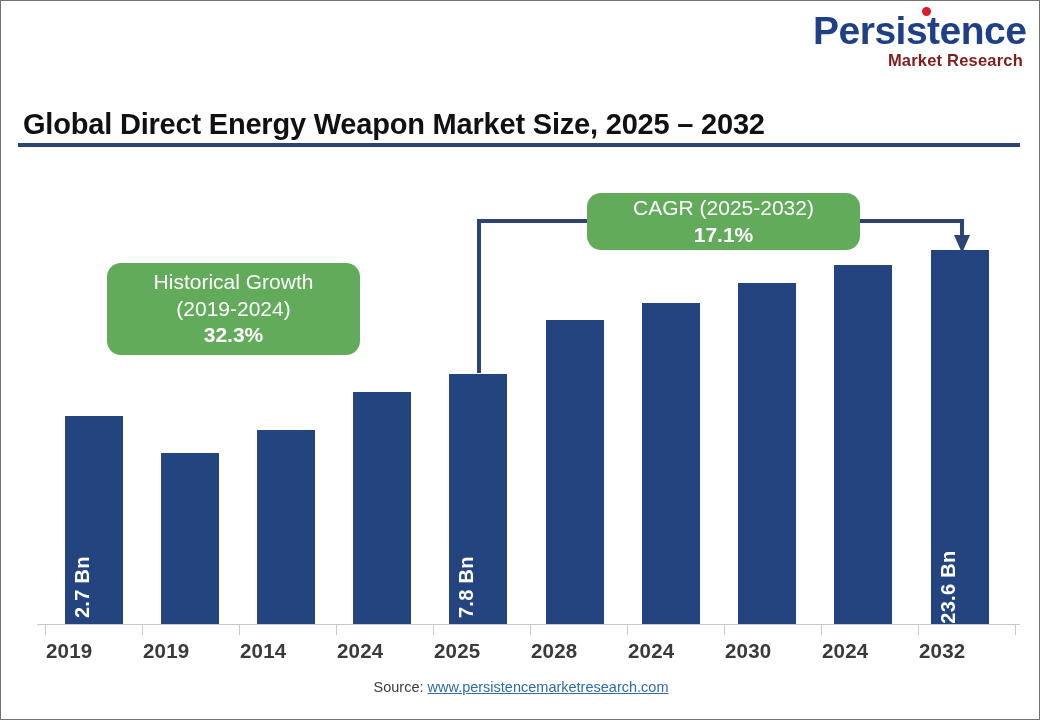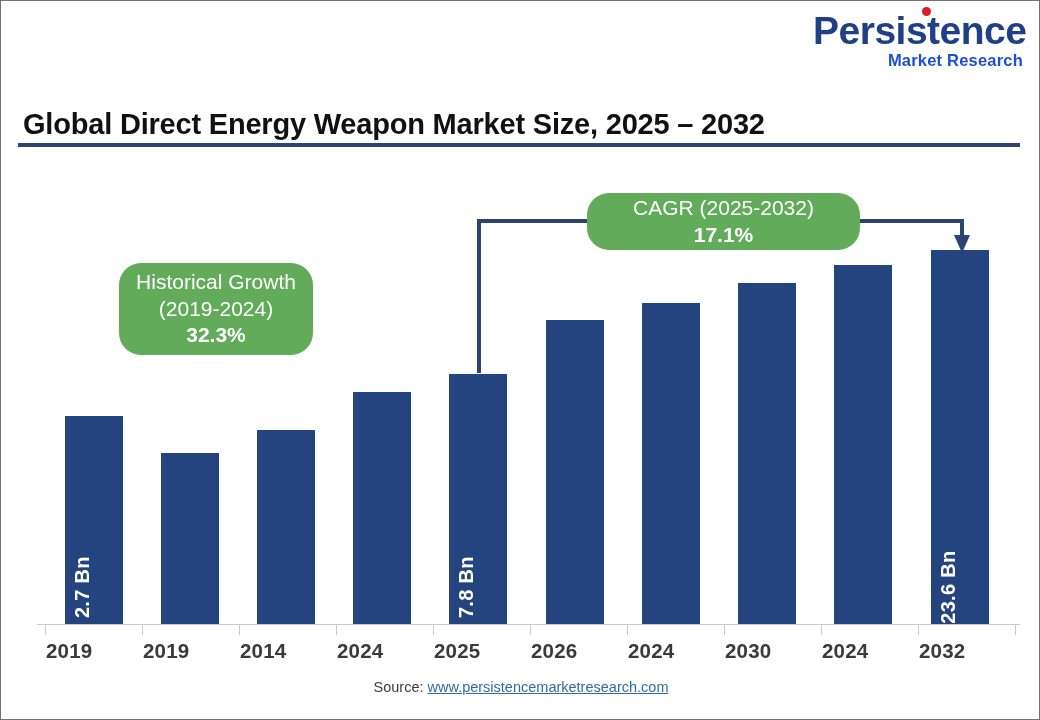--- a/index.html
+++ b/index.html
@@ -47,21 +47,21 @@
     top: -4px;
     width: 9px;
     height: 9px;
     background: #d81e2a;
     border-radius: 50%;
   }
   #logo-sub {
     display: block;
     font-size: 16.5px;
     font-weight: bold;
-    color: #1d4ed8;
+    color: #7f1d1d;
     letter-spacing: 0.2px;
     margin-top: 2px;
   }
 
   
   #title {
     position: absolute;
     left: 22px;
     top: 107px;
     font-size: 29px;
@@ -129,21 +129,21 @@
     font-size: 20.5px;
     font-weight: bold;
     color: #3a3a3a;
     letter-spacing: 0.2px;
   }
 
   
   .callout {
     position: absolute;
     background: #62ab5b;
-    border-radius: 22px;
+    border-radius: 14px;
     color: #ffffff;
     text-align: center;
     box-sizing: border-box;
     display: flex;
     flex-direction: column;
     justify-content: center;
     align-items: center;
     z-index: 5;
   }
   .callout .line1,
@@ -151,23 +151,23 @@
     font-size: 21px;
     line-height: 1.28;
     font-weight: normal;
   }
   .callout .value {
     font-size: 21px;
     font-weight: bold;
     line-height: 1.28;
   }
   #callout-historical {
-    left: 118px;
+    left: 106px;
     top: 262px;
-    width: 194px;
+    width: 253px;
     height: 92px;
   }
   #callout-cagr {
     left: 586px;
     top: 192px;
     width: 273px;
     height: 57px;
   }
 
   
@@ -246,21 +246,21 @@
     <div class="axis-tick" style="left:723px;"></div>
     <div class="axis-tick" style="left:820px;"></div>
     <div class="axis-tick" style="left:917px;"></div>
     <div class="axis-tick" style="left:1014px;"></div>
 
     <div class="cat-label" style="left:45px;">2019</div>
     <div class="cat-label" style="left:142px;">2019</div>
     <div class="cat-label" style="left:239px;">2014</div>
     <div class="cat-label" style="left:336px;">2024</div>
     <div class="cat-label" style="left:433px;">2025</div>
-    <div class="cat-label" style="left:530px;">2026</div>
+    <div class="cat-label" style="left:530px;">2028</div>
     <div class="cat-label" style="left:627px;">2024</div>
     <div class="cat-label" style="left:724px;">2030</div>
     <div class="cat-label" style="left:821px;">2024</div>
     <div class="cat-label" style="left:918px;">2032</div>
 
     <div class="callout" id="callout-historical">
       <div class="line1">Historical Growth</div>
       <div class="line2">(2019-2024)</div>
       <div class="value">32.3%</div>
     </div>

